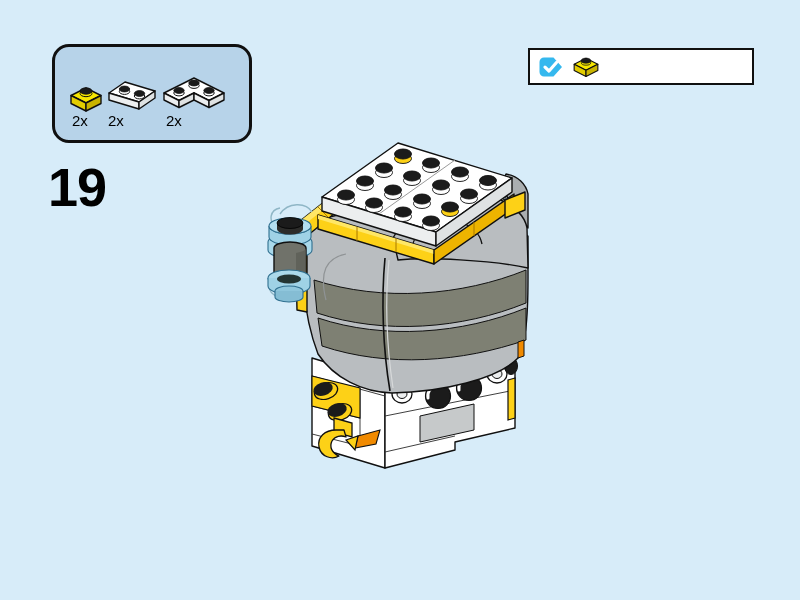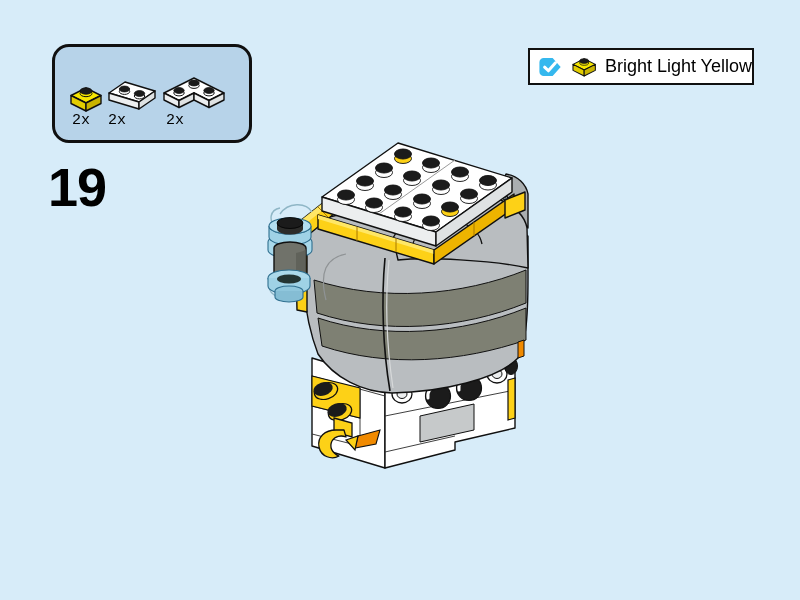--- a/index.html
+++ b/index.html
@@ -9,21 +9,21 @@
     font-family:"Liberation Sans",sans-serif;color:#000;
   }
   
   .parts-panel{
     position:absolute;left:52px;top:44px;width:200px;height:99px;
     background:var(--panel-fill,#b7d3e9);
     border:3px solid var(--outline,#101010);border-radius:17px;box-sizing:border-box;
   }
   .part-icon{position:absolute;}
   .part-count{
-    position:absolute;top:66px;font-size:15px;line-height:16px;color:#000;font-family:Liberation Mono, monospace;
+    position:absolute;top:66px;font-size:15px;line-height:16px;color:#000;
   }
   
   .step-number{
     position:absolute;left:48px;top:160px;font-size:54px;font-weight:bold;
     letter-spacing:-1px;line-height:1;
   }
   
   .legend{
     position:absolute;left:528px;top:48px;width:226px;height:37px;box-sizing:border-box;
     background:#fff;border:2px solid var(--outline,#101010);
@@ -97,21 +97,20 @@
       <path d="M6,1.5 L15.5,1.5 L24,11 L15.5,20.5 L6,20.5 A4.5,4.5 0 0 1 1.5,16 L1.5,6 A4.5,4.5 0 0 1 6,1.5 Z" fill="var(--legend-cyan,#35b8ee)"></path>
       <polyline points="7,11.2 11,15 18.5,6.5" fill="none" stroke="#fff" stroke-width="3.2" stroke-linecap="round" stroke-linejoin="round"></polyline>
     </svg>
     <svg width="30" height="26" viewBox="0 0 38 32">
       <path class="i-yel-top ol" d="M19,5 L34,12.5 L19,20 L4,12.5 Z"></path>
       <path class="i-yel-l ol" d="M4,12.5 L19,20 L19,28 L4,20.5 Z"></path>
       <path class="i-yel-r ol" d="M19,20 L34,12.5 L34,20.5 L19,28 Z"></path>
       <ellipse class="i-yel-top" cx="19" cy="10.5" rx="6" ry="3.2" stroke="#101010" stroke-width="1"></ellipse>
       <ellipse class="f-black" cx="19" cy="8" rx="6" ry="3.2" stroke="#101010" stroke-width="0.8"></ellipse>
     </svg>
-    <span class="legend-label">Bright Light Yellow</span>
   </div>
 
   <svg class="model" viewBox="0 0 280 345">
 
     <g>
       <path class="f-white ol" d="M50,228 L123,250 L123,338 L50,316 Z"></path>
       <path class="f-white ol" d="M123,250 L253,224 L253,298 L193,312 L193,320 L123,338 Z"></path>
       <path fill="none" stroke="#2a2a2a" stroke-width="0.9" d="M50,246 L123,266 M50,276 L98,288 M98,258 L98,312 M50,304 L98,316 M123,286 L253,260 M123,322 L193,306"></path>
       <path class="f-yellow" stroke="#101010" stroke-width="1.1" d="M50,246 L98,258 L98,288 L50,276 Z"></path>
       <path class="f-panelg" stroke="#101010" stroke-width="1" d="M158,286 L212,274 L212,300 L158,312 Z"></path>

